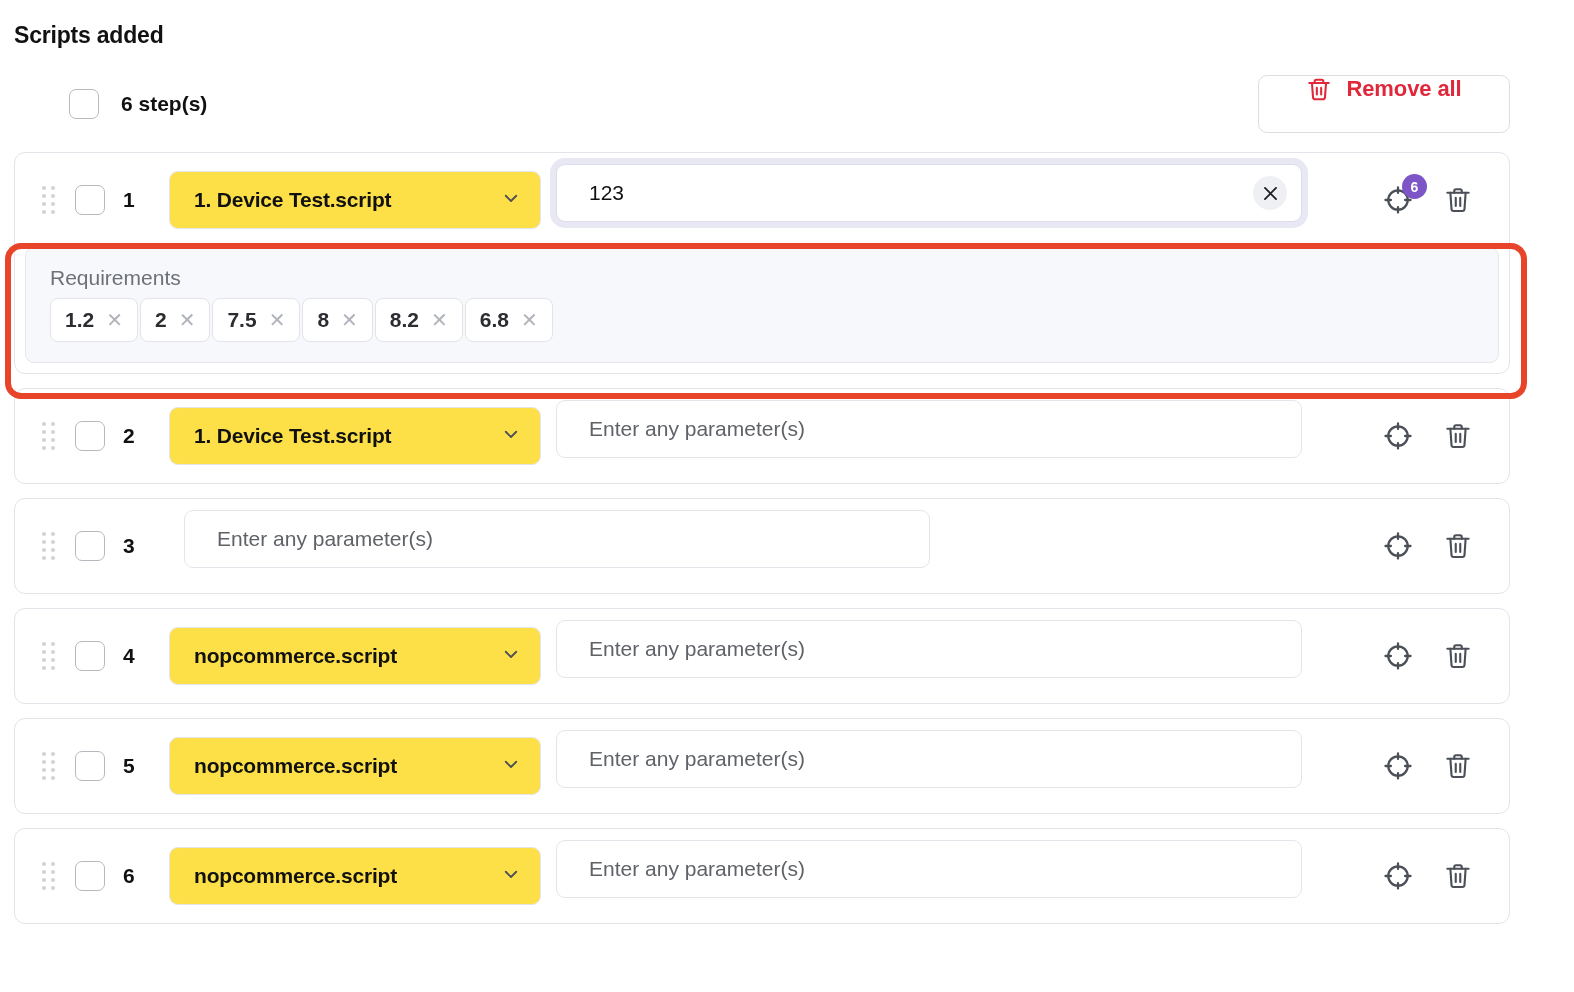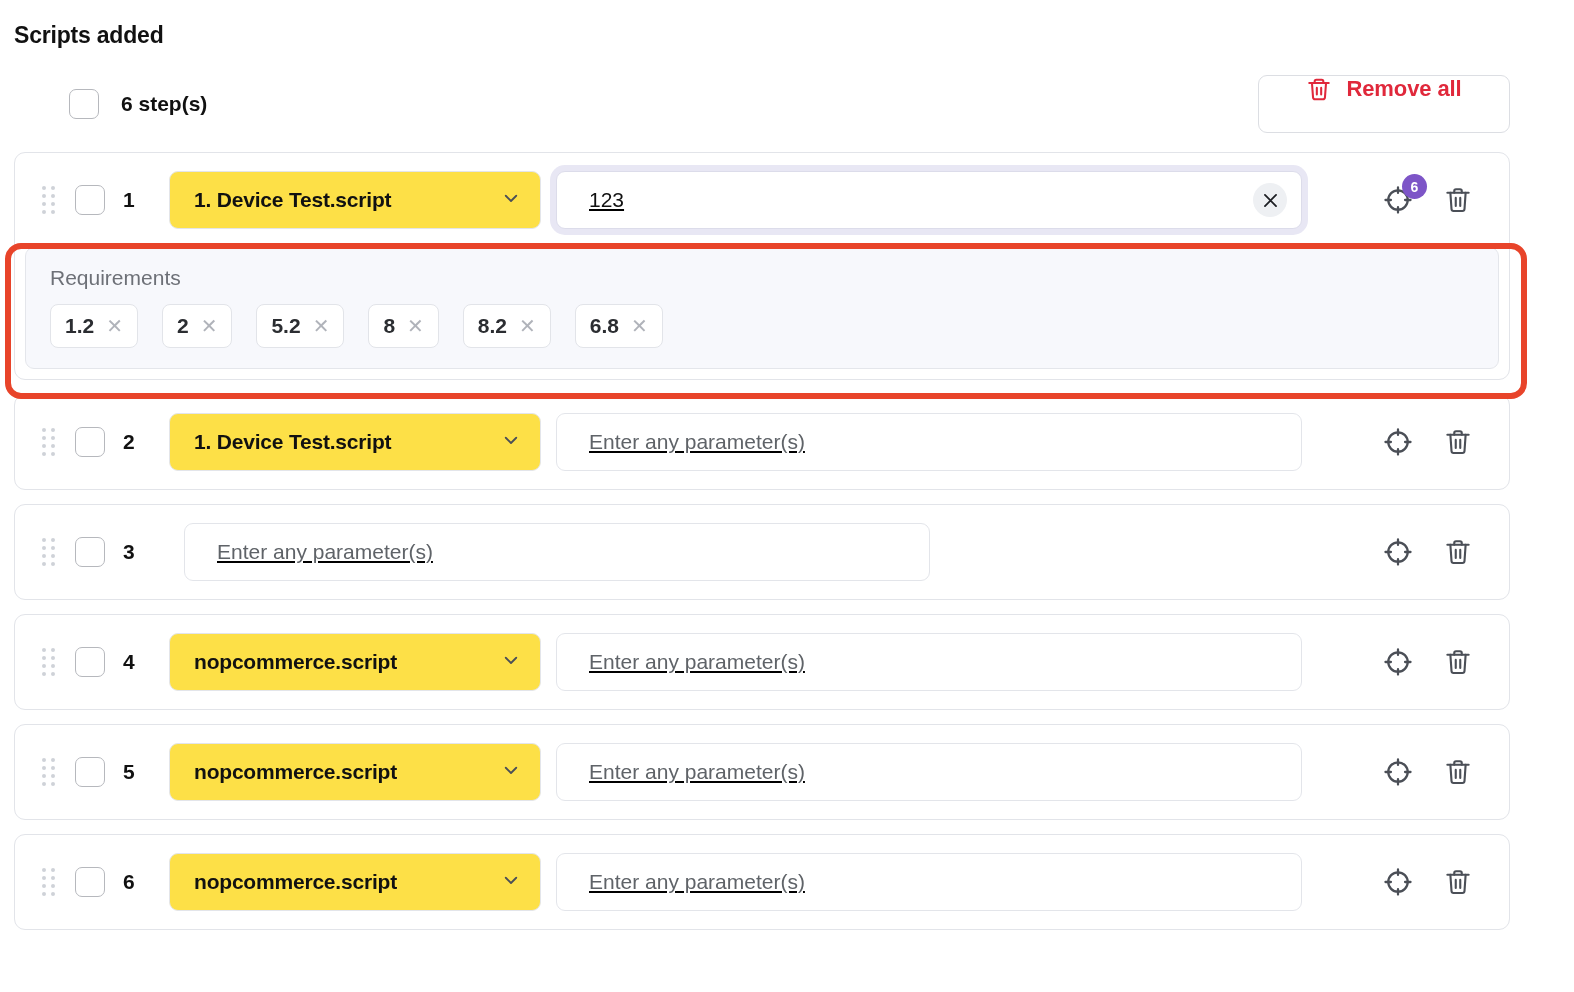--- a/index.html
+++ b/index.html
@@ -165,22 +165,20 @@
     flex: 0 0 auto;
     margin-left: 10px;
   }
 
   .param-wrap {
     position: relative;
     margin-left: 15px;
     flex: 1 1 auto;
     height: 72px;
     display: flex;
-    align-items: center;
-    text-decoration: underline;
   }
   .param-field {
     position: relative;
     width: 746px;
     height: 58px;
     border: 1.3px solid #e3e5ea;
     border-radius: 9px;
     background: #ffffff;
     display: flex;
     align-items: center;
@@ -252,26 +250,26 @@
   .requirements {
     margin: 0 10px 10px 10px;
     border: 1.3px solid #e4e6eb;
     border-radius: 9px;
     background: #f7f8fc;
     padding: 18px 24px 20px 24px;
   }
   .req-title {
     font-size: 21px;
     color: #6d7077;
-    margin-bottom: 14px;
+    margin-bottom: 8px;
   }
   .req-tags {
     display: flex;
     flex-wrap: wrap;
-    gap: 24px;
+    gap: 2px;
   }
   .req-tag {
     height: 44px;
     min-width: 54px;
     padding: 0 14px;
     border: 1.3px solid #e2e4e9;
     border-radius: 8px;
     background: #ffffff;
     display: flex;
     align-items: center;
@@ -381,21 +379,21 @@
           <div class="req-tags">
             <div class="req-tag">
               <span class="val">1.2</span>
               <span class="x">✕</span>
             </div>
             <div class="req-tag">
               <span class="val">2</span>
               <span class="x">✕</span>
             </div>
             <div class="req-tag">
-              <span class="val">5.2</span>
+              <span class="val">7.5</span>
               <span class="x">✕</span>
             </div>
             <div class="req-tag">
               <span class="val">8</span>
               <span class="x">✕</span>
             </div>
             <div class="req-tag">
               <span class="val">8.2</span>
               <span class="x">✕</span>
             </div>

